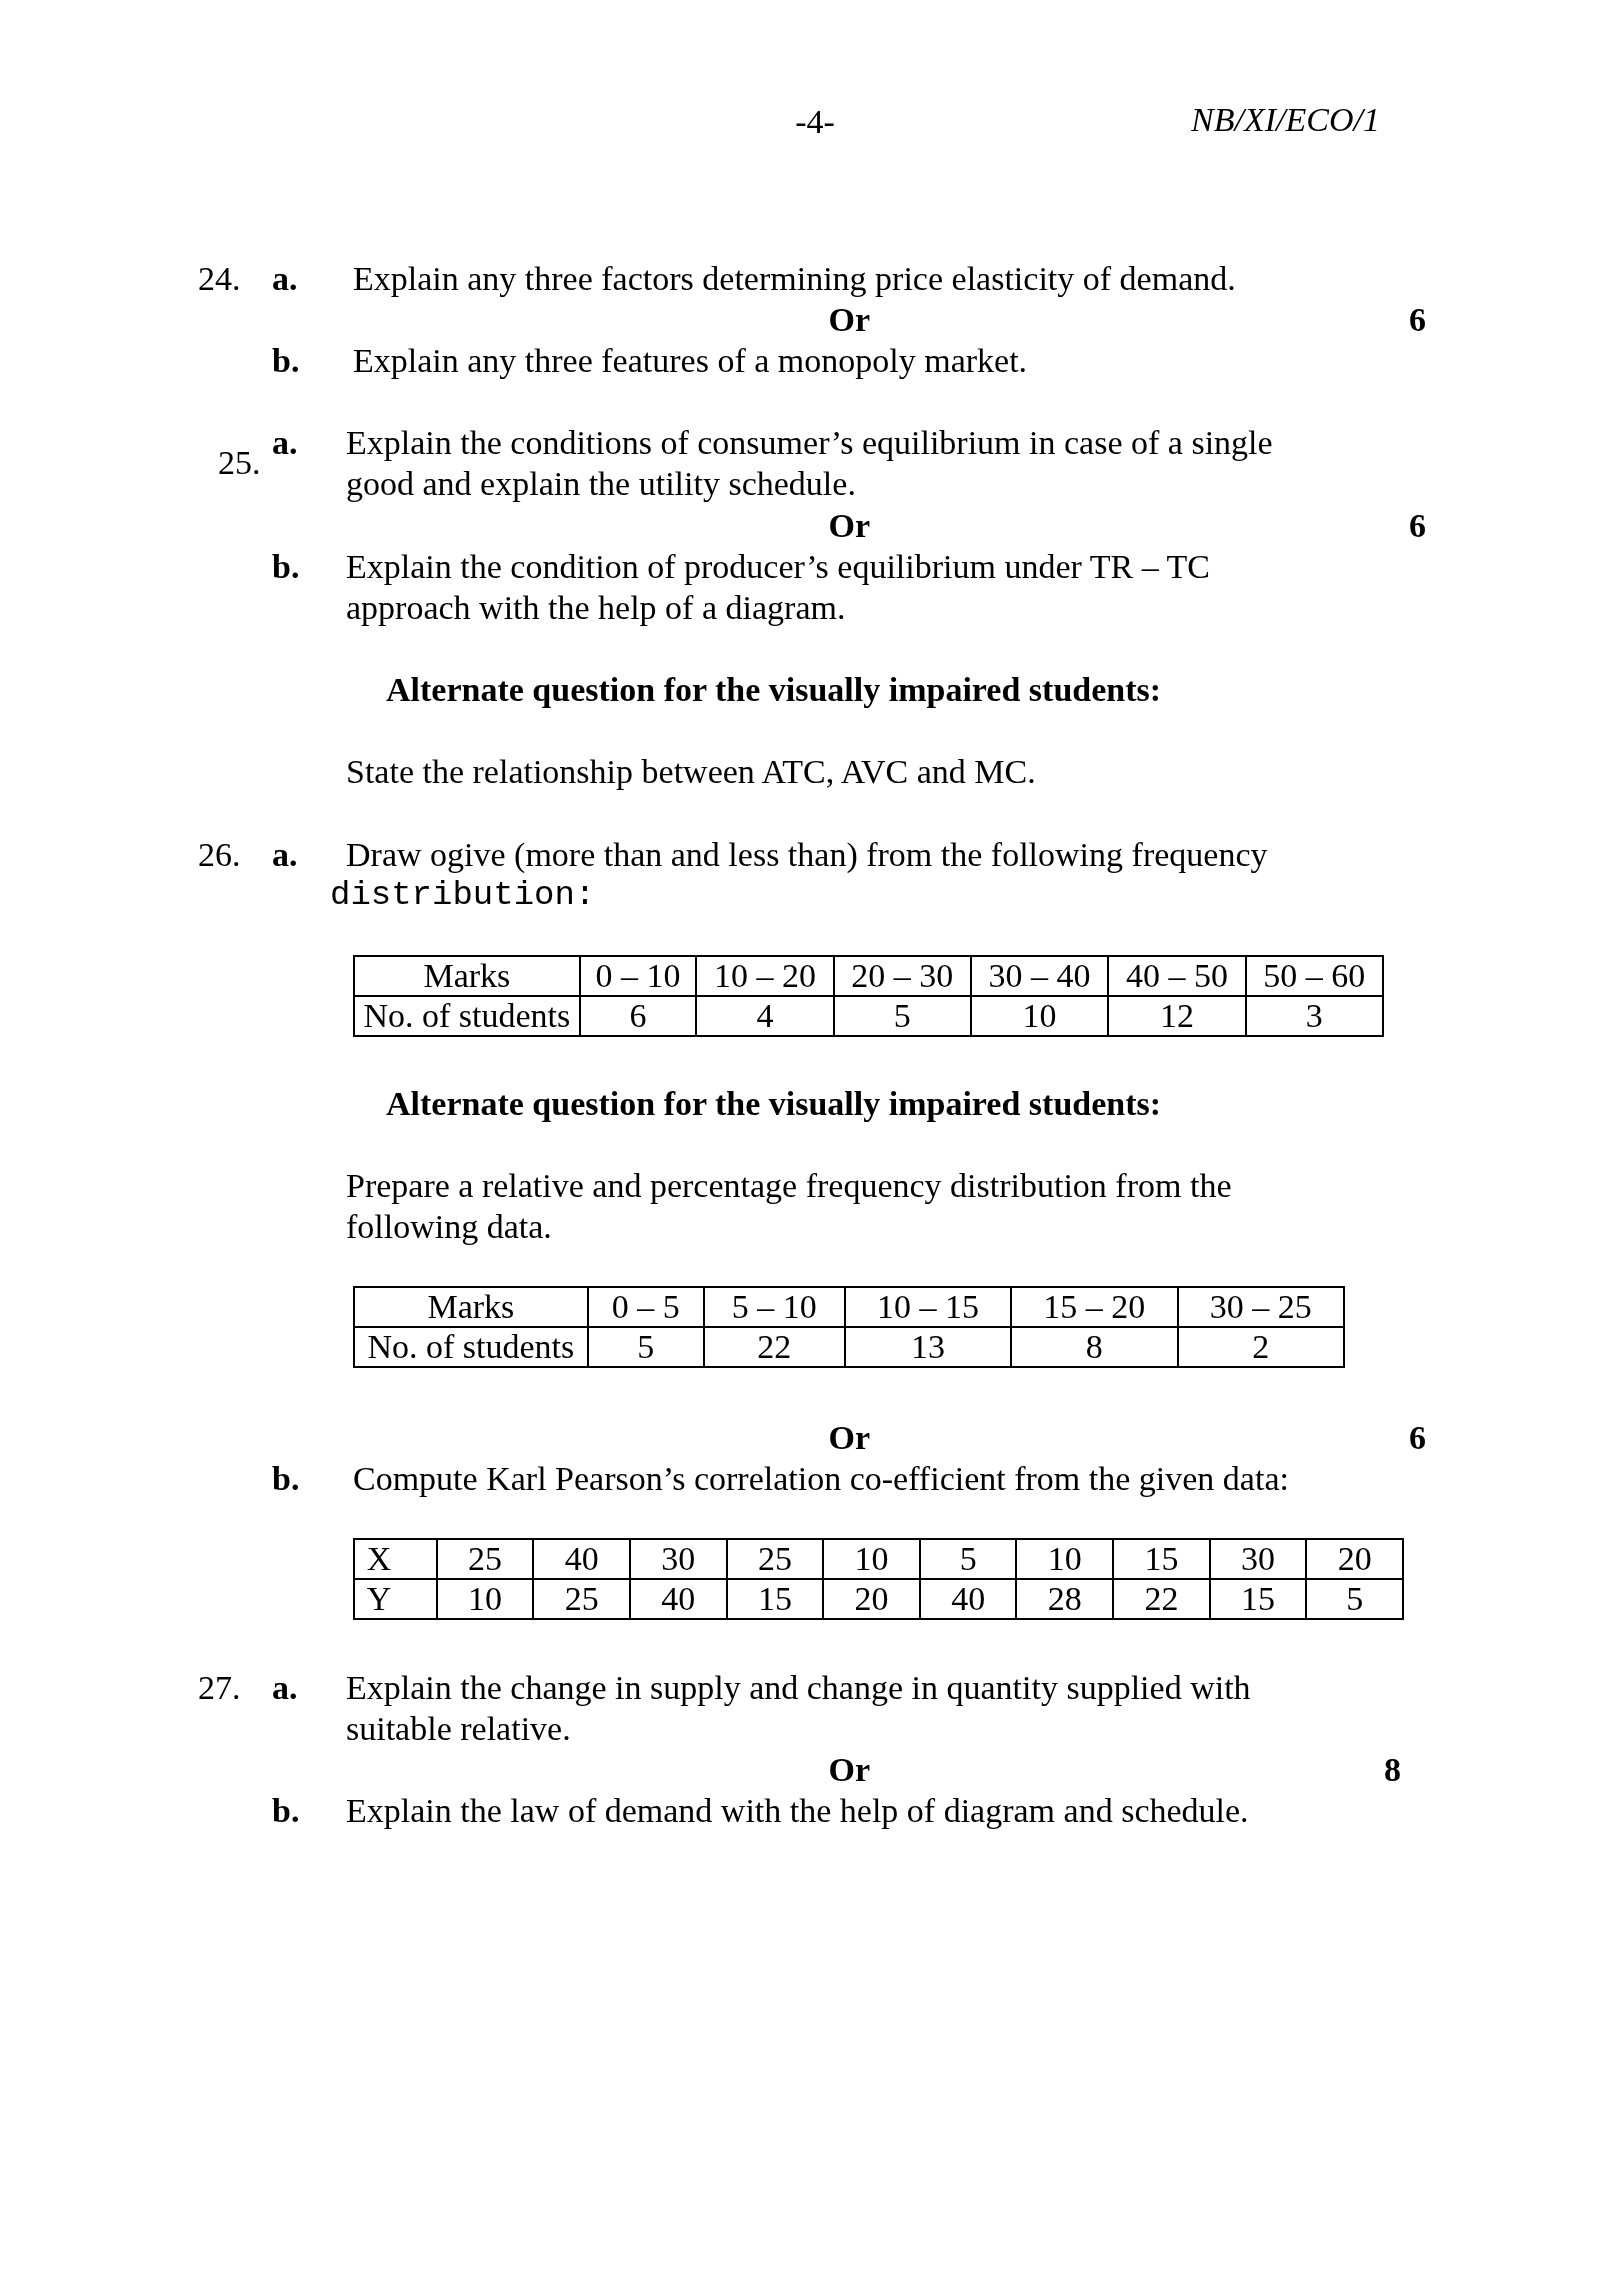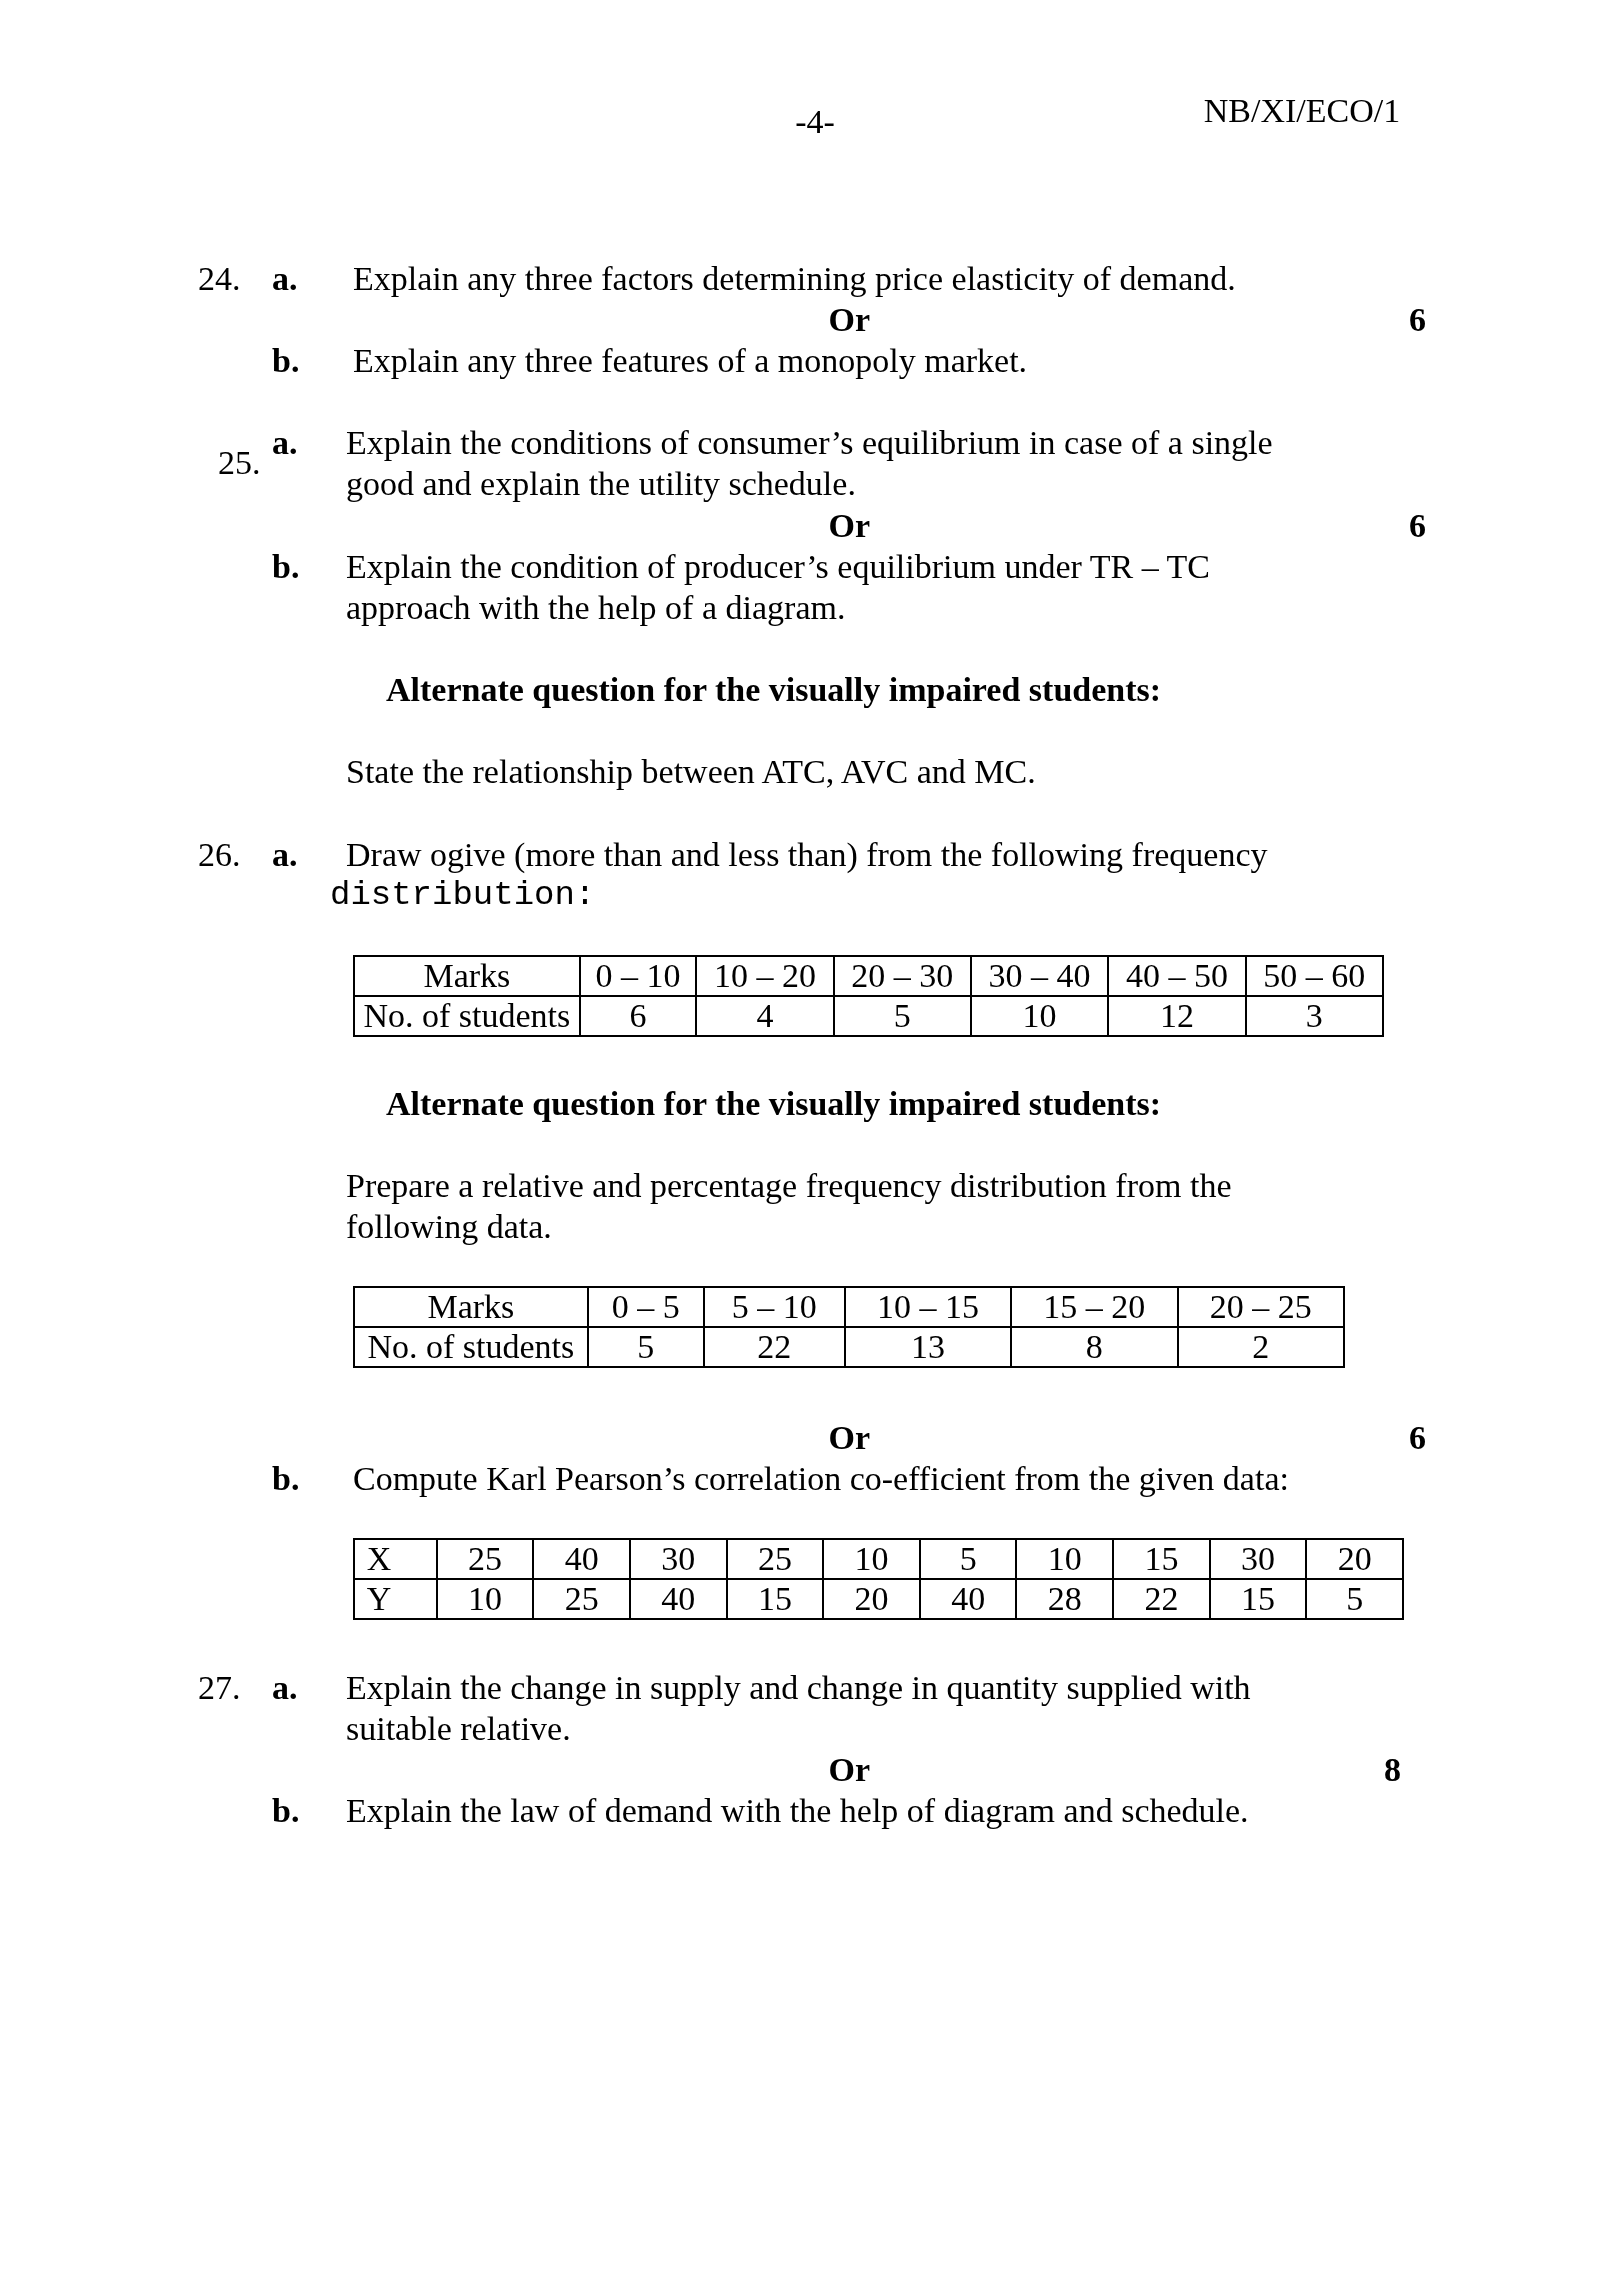--- a/index.html
+++ b/index.html
@@ -4,21 +4,21 @@
 <style>
   html, body { margin: 0; padding: 0; background: #ffffff; }
   body {
     width: 1622px; height: 2295px; position: relative; overflow: hidden;
     font-family: "Liberation Serif", "DejaVu Serif", serif;
     color: #000000; font-size: 34px; line-height: 41px;
   }
   .abs { position: absolute; white-space: nowrap; }
   .bold { font-weight: bold; margin-left: 40px; }
   .page-no { left: 753px; top: 101px; width: 124px; text-align: center; }
-  .code { left: 1191px; top: 90px; width: 222px; text-align: center; }
+  .code { left: 1191px; top: 99px; width: 222px; text-align: left; font-style: italic; }
   .qnum { left: 198px; }
   .sub { font-weight: bold; }
   .or { left: 739px; width: 131px; text-align: right; font-weight: bold; }
   .marks { width: 39px; text-align: right; font-weight: bold; }
   table.dt {
     position: absolute; border-collapse: collapse;
     font-family: "Liberation Serif", "DejaVu Serif", serif;
     font-size: 34px; line-height: 38px;
   }
   table.dt td {
@@ -92,21 +92,21 @@
   <div class="abs" style="left:346px; top:1206px;">following data.</div>
 
   <table class="dt" style="left:353px; top:1286px; width:992px;">
     <tbody>
         <tr>
       <td style="width:224px;">Marks</td>
       <td>0 – 5</td>
       <td>5 – 10</td>
       <td>10 – 15</td>
       <td>15 – 20</td>
-      <td>20 – 25</td>
+      <td>30 – 25</td>
     </tr>
     <tr>
       <td>No. of students</td>
       <td>5</td>
       <td>22</td>
       <td>13</td>
       <td>8</td>
       <td>2</td>
     </tr>
   </tbody>

